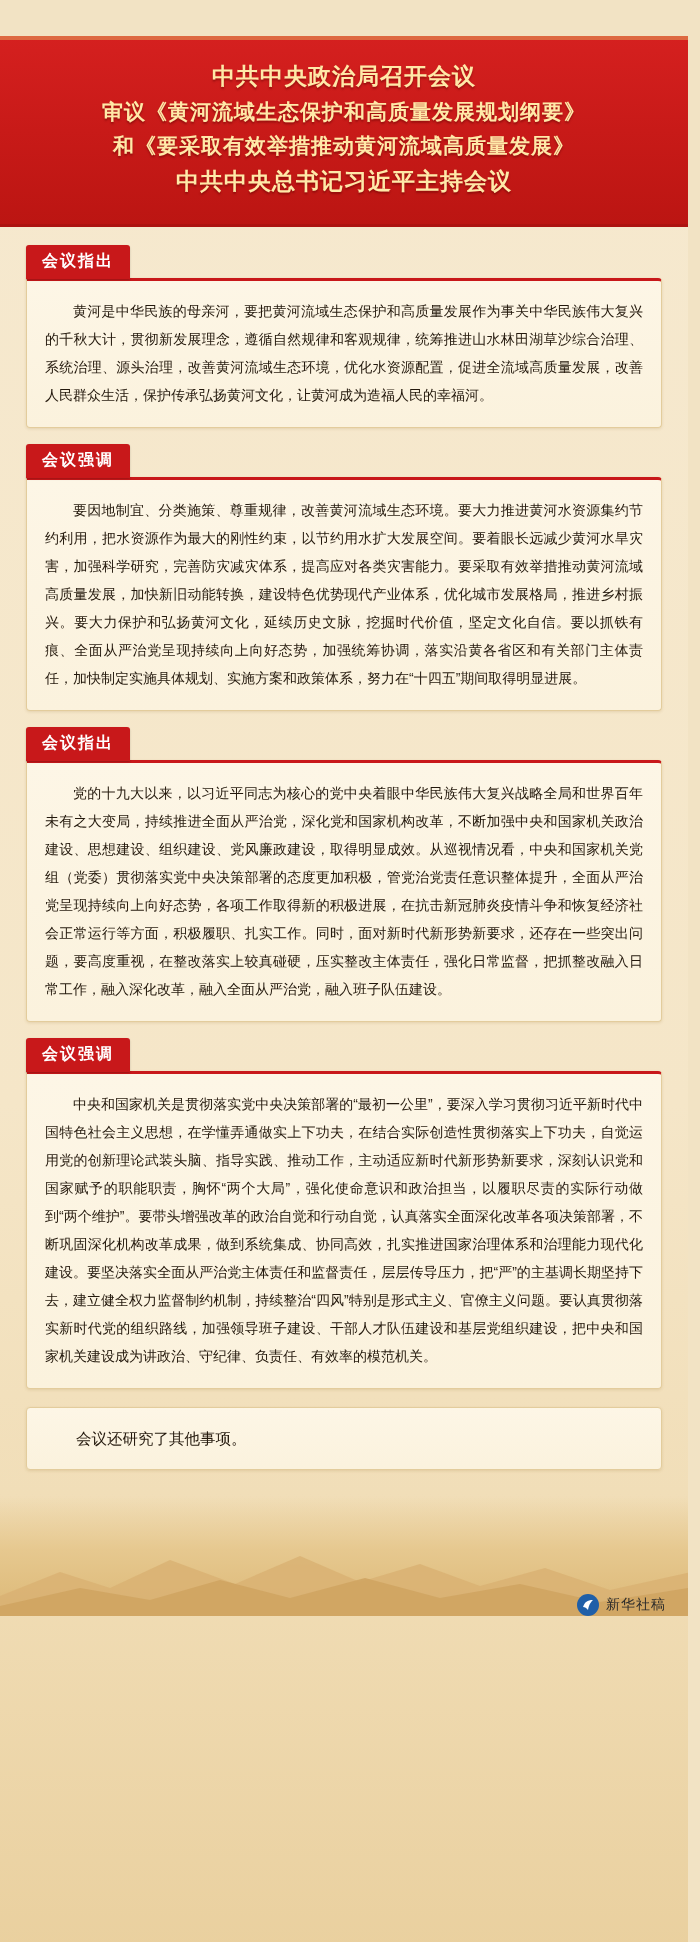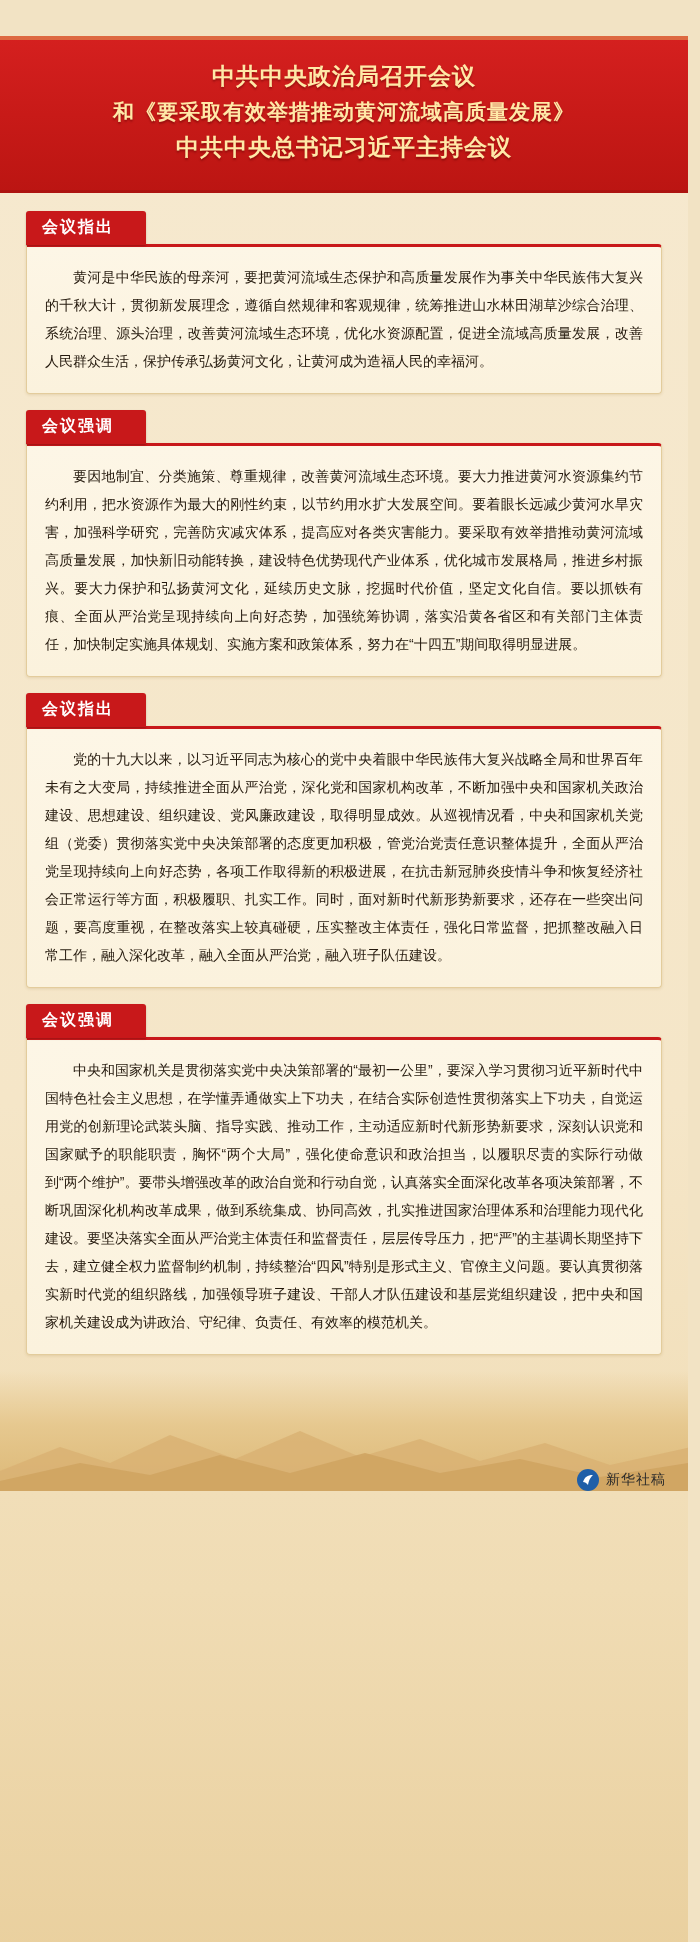--- a/index.html
+++ b/index.html
@@ -63,21 +63,21 @@
   }
   .section { margin-bottom: 16px; }
 
   .tag {
     display: inline-block;
     background: #c8181a;
     color: #ffffff;
     font-size: 16px;
     font-weight: bold;
     letter-spacing: 2px;
-    padding: 6px 32px 7px 16px;
+    padding: 6px 16px 7px 16px;
     border-radius: 3px 3px 0 0;
     box-shadow: 0 1px 2px rgba(0,0,0,.22);
     position: relative;
     z-index: 2;
   }
   .panel {
     background: linear-gradient(180deg, #fdf6e6 0%, #fbf2dd 100%);
     border: 1px solid #e3cc9c;
     border-top: 3px solid #c8181a;
     border-radius: 0 4px 4px 4px;
@@ -145,20 +145,21 @@
     letter-spacing: 1px;
   }
 </style>
 </head>
 <body>
 
 <div class="page">
 
   <div class="banner">
     <div class="banner-line l1">中共中央政治局召开会议</div>
+    <div class="banner-line l2">审议《黄河流域生态保护和高质量发展规划纲要》</div>
     <div class="banner-line l3">和《要采取有效举措推动黄河流域高质量发展》</div>
     <div class="banner-line l4">中共中央总书记习近平主持会议</div>
   </div>
 
   <div class="content">
 
 
     <div class="section">
       <div class="tag">会议指出</div>
       <div class="panel">
@@ -180,20 +181,23 @@
       </div>
     </div>
 
     <div class="section">
       <div class="tag">会议强调</div>
       <div class="panel">
         <p>中央和国家机关是贯彻落实党中央决策部署的“最初一公里”，要深入学习贯彻习近平新时代中国特色社会主义思想，在学懂弄通做实上下功夫，在结合实际创造性贯彻落实上下功夫，自觉运用党的创新理论武装头脑、指导实践、推动工作，主动适应新时代新形势新要求，深刻认识党和国家赋予的职能职责，胸怀“两个大局”，强化使命意识和政治担当，以履职尽责的实际行动做到“两个维护”。要带头增强改革的政治自觉和行动自觉，认真落实全面深化改革各项决策部署，不断巩固深化机构改革成果，做到系统集成、协同高效，扎实推进国家治理体系和治理能力现代化建设。要坚决落实全面从严治党主体责任和监督责任，层层传导压力，把“严”的主基调长期坚持下去，建立健全权力监督制约机制，持续整治“四风”特别是形式主义、官僚主义问题。要认真贯彻落实新时代党的组织路线，加强领导班子建设、干部人才队伍建设和基层党组织建设，把中央和国家机关建设成为讲政治、守纪律、负责任、有效率的模范机关。</p>
       </div>
     </div>
 
+    <div class="closing">
+      <p>会议还研究了其他事项。</p>
+    </div>
 
   </div>
 
   <div class="footer">
     <svg class="mountains" viewBox="0 0 700 90" preserveAspectRatio="none">
       <path d="M0,70 L60,46 L110,62 L170,34 L235,58 L300,30 L360,56 L420,38 L480,60 L545,42 L610,64 L700,44 L700,90 L0,90 Z" fill="#d9b273" opacity="0.85"></path>
       <path d="M0,80 L80,62 L150,74 L220,54 L290,72 L365,52 L440,72 L520,58 L600,76 L700,60 L700,90 L0,90 Z" fill="#cfa462" opacity="0.9"></path>
     </svg>
     <div class="logo">
       <span class="logo-mark">

